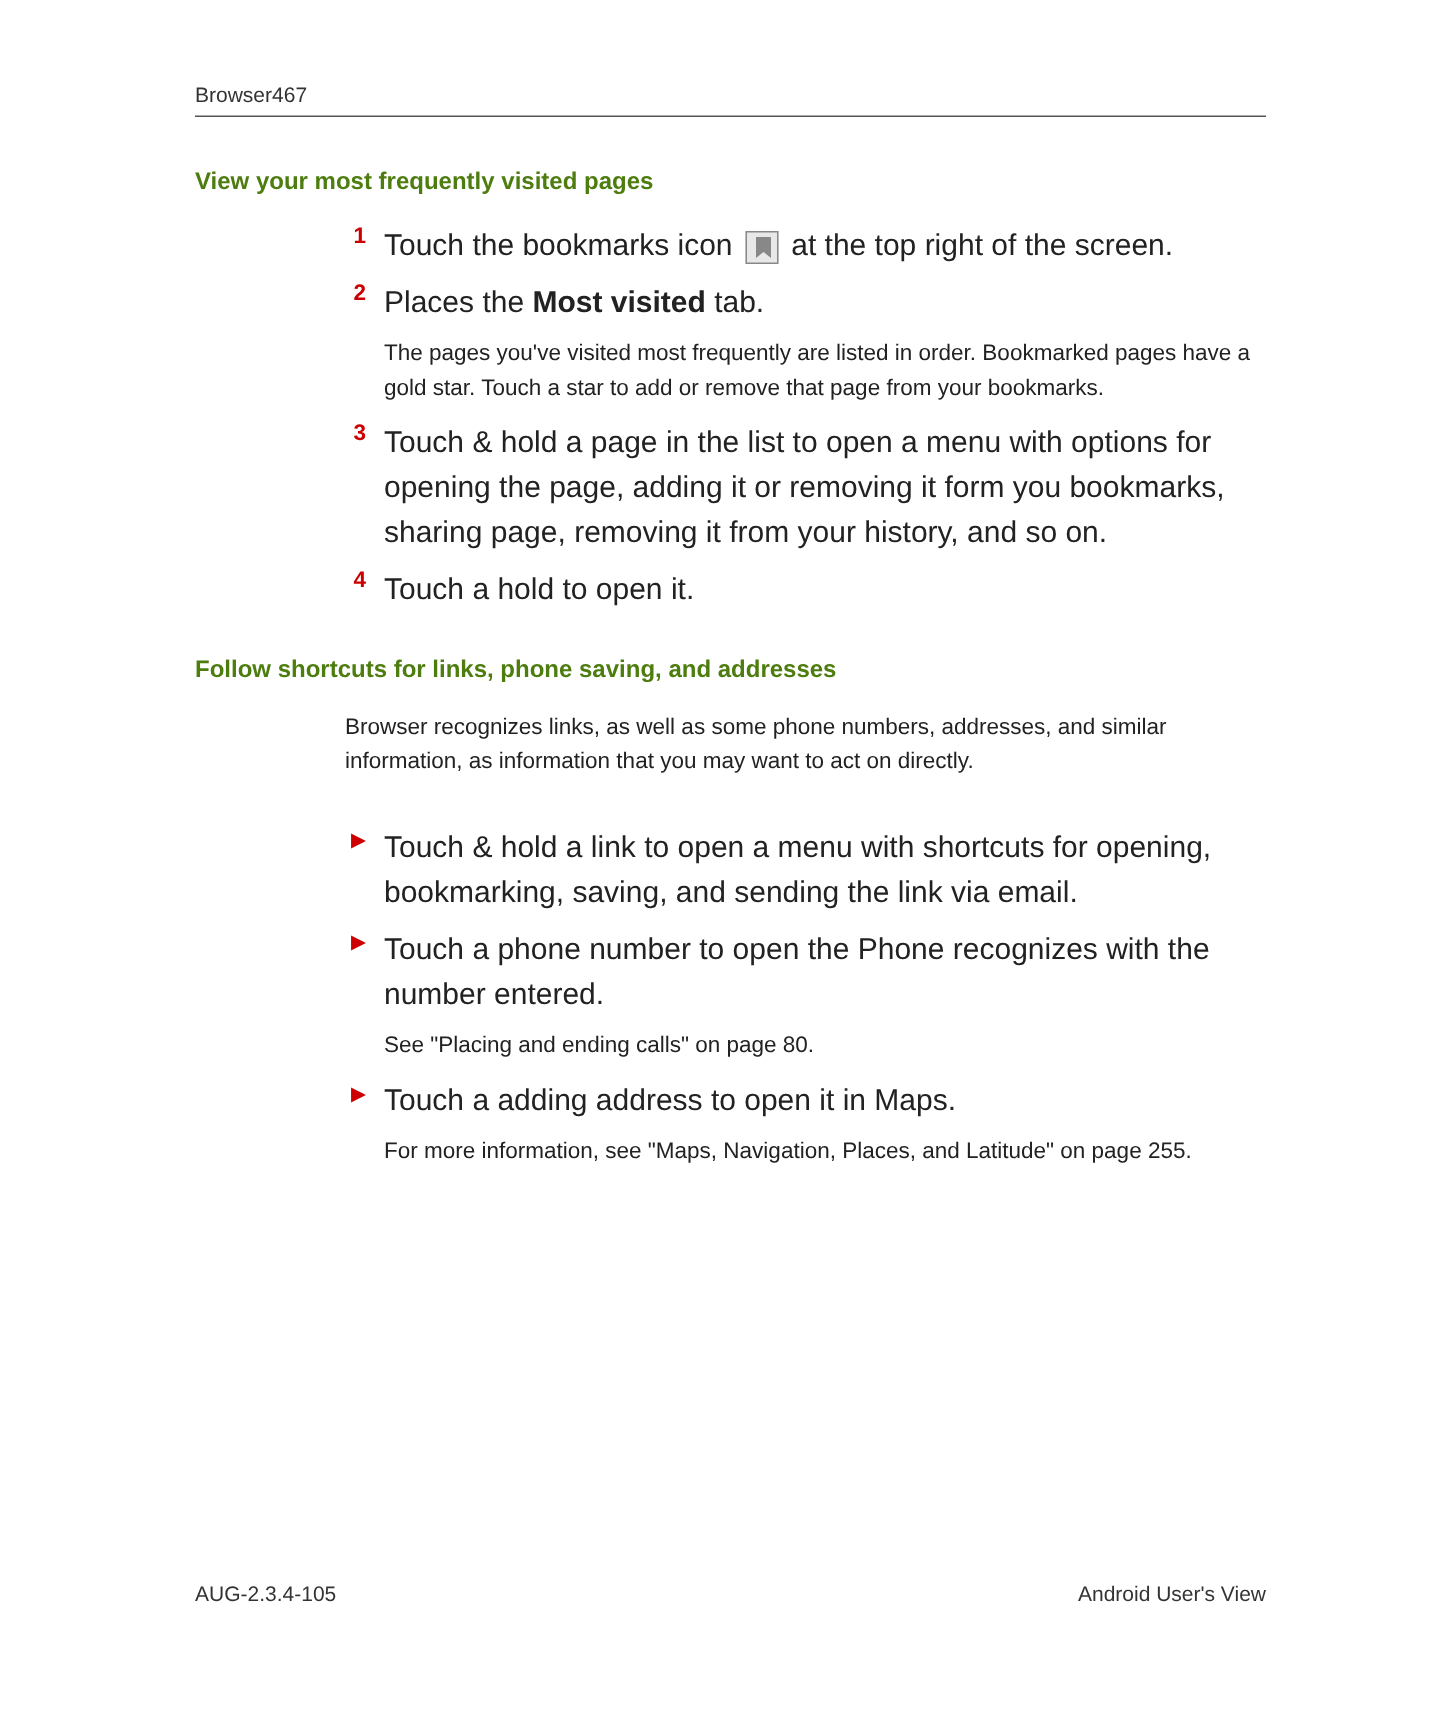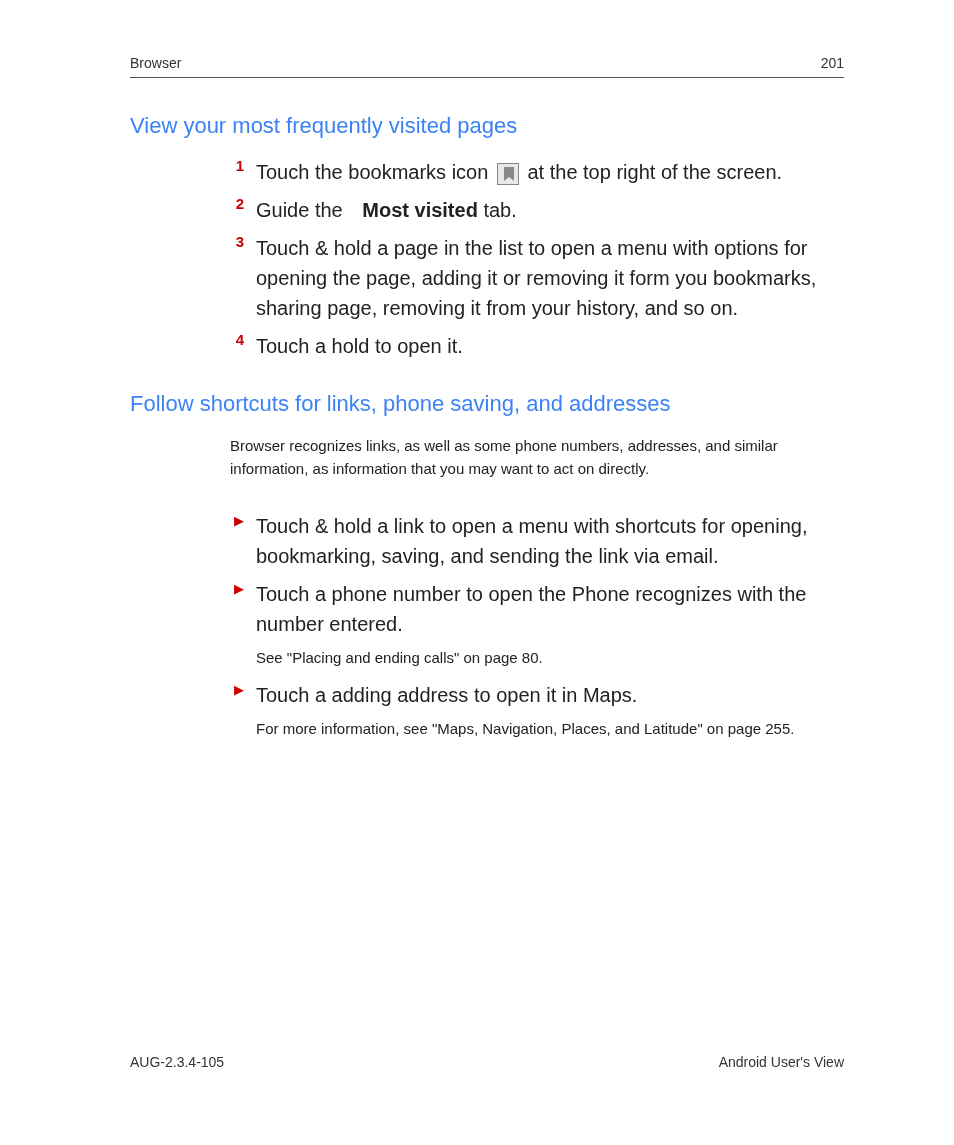--- a/index.html
+++ b/index.html
@@ -7,31 +7,30 @@
     font-family: Arial, Helvetica, sans-serif;
     background: #fff;
     color: #222;
     width: 954px;
     height: 1145px;
     position: relative;
     padding: 55px 110px 60px 130px;
   }
   .header-row {
     display: flex;
-    justify-content: space-between;
     font-size: 14px;
     color: #333;
     padding-bottom: 6px;
     border-bottom: 1px solid #555;
     margin-bottom: 35px;
   }
   .section-heading {
-    font-size: 22px;
-    font-weight: normal;
-    color: #3b82f6;
+    font-size: 16px;
+    font-weight: bold;
+    color: #4d7c0f;
     margin-bottom: 18px;
   }
   .content-block {
     margin-left: 100px;
     margin-bottom: 30px;
   }
   .list-item {
     display: flex;
     align-items: flex-start;
     margin-bottom: 8px;
@@ -50,21 +49,21 @@
     min-width: 14px;
     text-align: right;
     line-height: 1.5;
   }
   .item-text {
     font-size: 20px;
     line-height: 1.5;
     color: #222;
     flex: 1;
   }
-  .item-text .bold { font-weight: bold; margin-left: 14px; }
+  .item-text .bold { font-weight: bold; }
   .sub-text {
     font-size: 15px;
     line-height: 1.5;
     color: #222;
     margin-left: 26px;
     margin-top: 6px;
     margin-bottom: 10px;
   }
   .intro-text {
     font-size: 15px;
@@ -96,41 +95,42 @@
     justify-content: space-between;
     font-size: 14px;
     color: #333;
   }
 </style>
 </head>
 <body>
 
 <div class="header-row">
   <span>Browser</span>
-  <span>201</span>
+  <span>467</span>
 </div>
 
 <div class="section-heading">View your most frequently visited pages</div>
 <div class="content-block">
 
   <div class="list-item">
     <div class="marker-num">1</div>
     <div class="item-text">
       <span>Touch the bookmarks icon </span><span class="bookmark-icon"><svg width="12" height="14" viewBox="0 0 12 14">
             <path d="M1 0 h10 v14 l-5 -4 l-5 4 z" fill="#888"></path>
           </svg></span><span> at the top right of the screen.</span>
     </div>
   </div>
 
   <div class="list-item">
     <div class="marker-num">2</div>
     <div class="item-text">
-      <span>Guide the </span><span class="bold">Most visited</span><span> tab.</span>
+      <span>Places the </span><span class="bold">Most visited</span><span> tab.</span>
     </div>
   </div>
+  <div class="sub-text">The pages you've visited most frequently are listed in order. Bookmarked pages have a gold star. Touch a star to add or remove that page from your bookmarks.</div>
 
   <div class="list-item">
     <div class="marker-num">3</div>
     <div class="item-text">Touch &amp; hold a page in the list to open a menu with options for opening the page, adding it or removing it form you bookmarks, sharing page, removing it from your history, and so on.</div>
   </div>
 
   <div class="list-item">
     <div class="marker-num">4</div>
     <div class="item-text">Touch a hold to open it.</div>
   </div>

